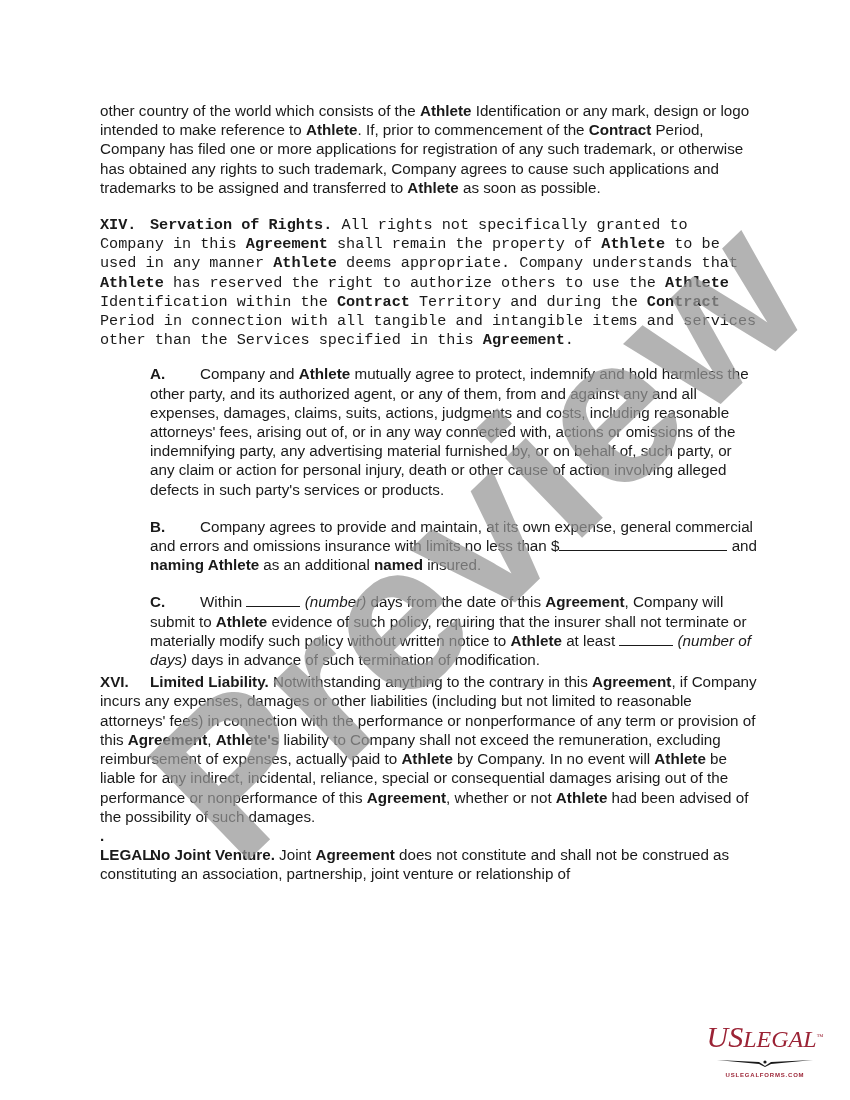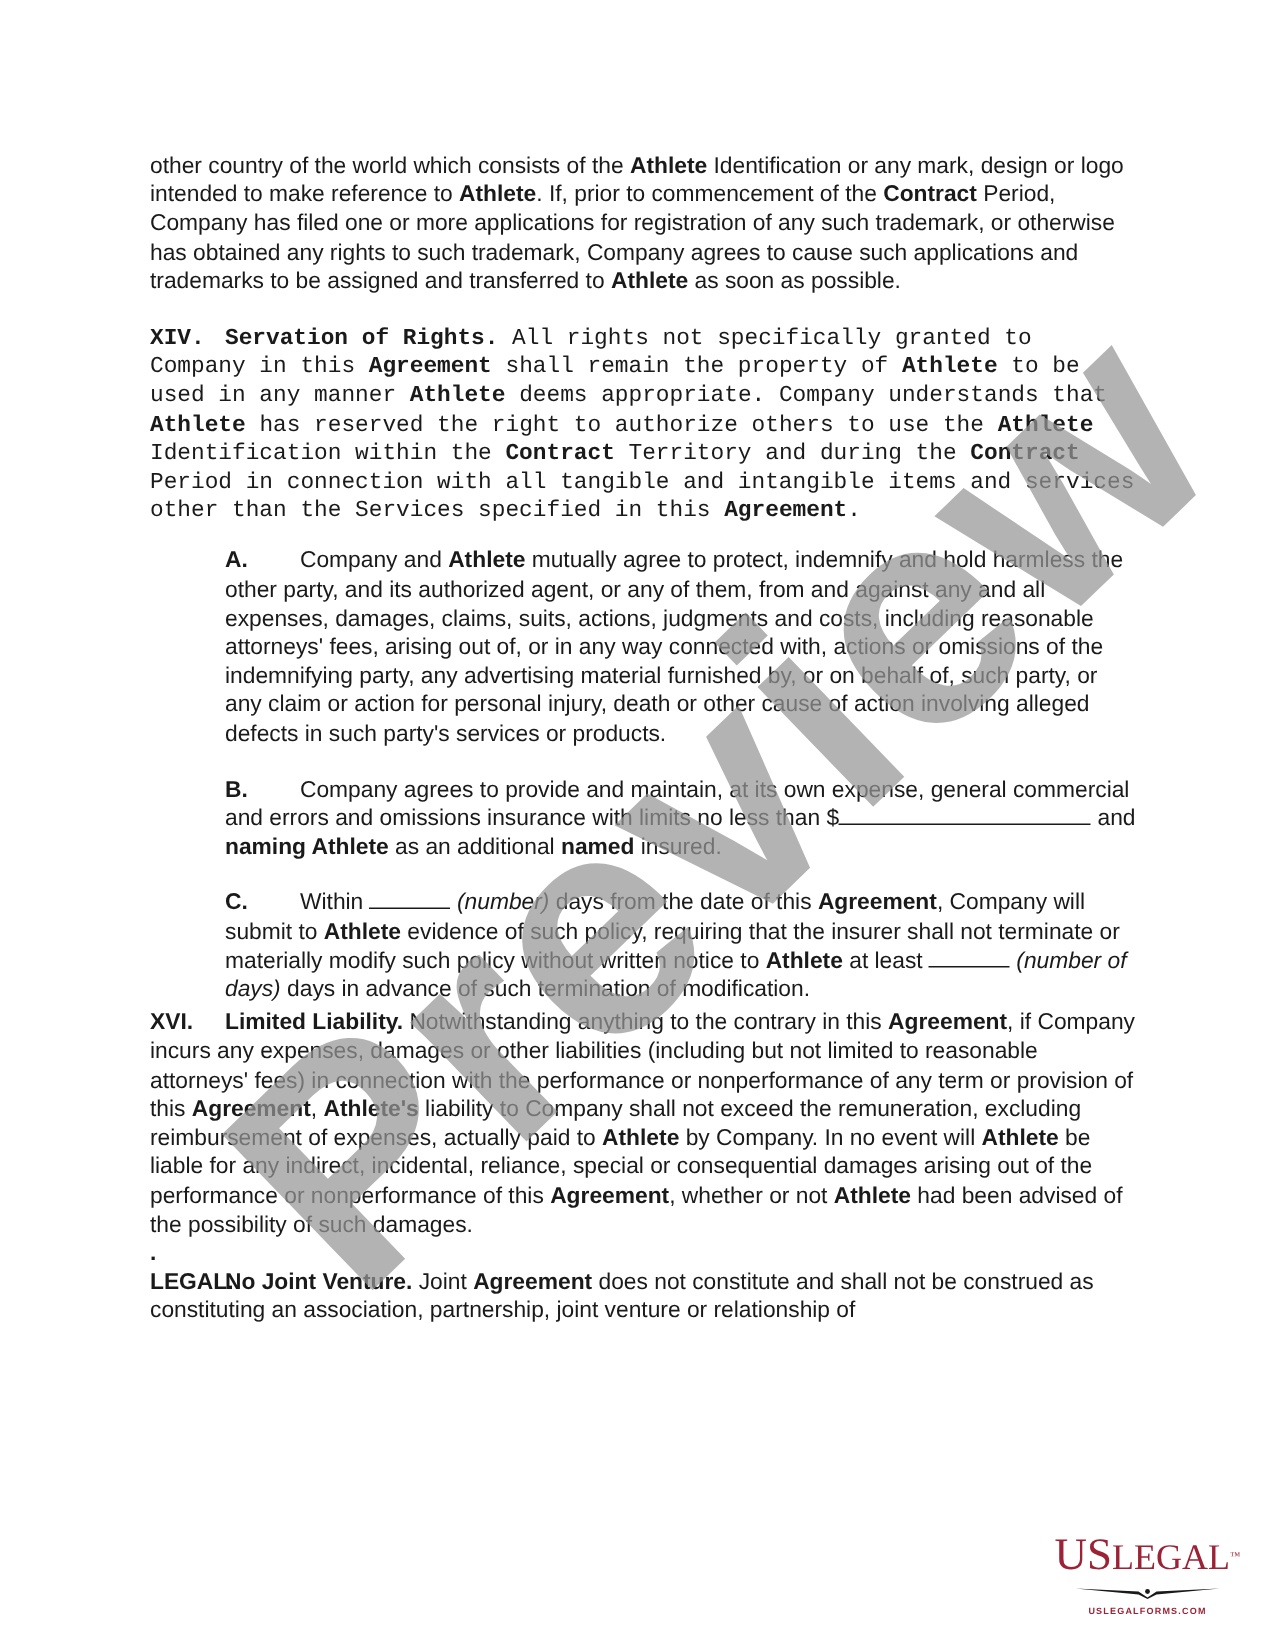--- a/index.html
+++ b/index.html
@@ -12,21 +12,21 @@
   .i { font-style: italic; text-align: right; }
   .sec-num { display: inline-block; width: 50px; font-weight: bold; }
   .sub { padding-left: 50px; }
   .sub-letter { display: inline-block; width: 50px; font-weight: bold; }
   .blank { display: inline-block; border-bottom: 1px solid #1a1a1a; height: 13px; vertical-align: baseline; }
   .watermark { position: absolute; left: 90px; top: 470px; width: 700px; text-align: center;
                font-size: 210px; font-weight: bold; color: rgba(150,150,150,0.72);
                transform: rotate(-44deg); transform-origin: 50% 50%; pointer-events: none;
                letter-spacing: 2px; line-height: 1; }
   .logo { position: absolute; left: 700px; top: 1022px; width: 130px; text-align: center; }
-  .logo-main { font-family: "Liberation Serif", serif; font-size: 30px; color: #9b2335; letter-spacing: 0px; line-height: 30px; }
+  .logo-main { font-family: "Liberation Serif", serif; font-size: 30px; color: #9b2335; letter-spacing: 0px; line-height: 30px; font-style: italic; }
   .logo-main .small { font-size: 24px; }
   .logo-tm { font-size: 7px; vertical-align: top; color: #9b2335; }
   .logo-eagle { height: 8px; margin: 1px auto 1px; width: 100px; }
   .logo-url { font-size: 6px; color: #9b2335; letter-spacing: 0.8px; font-weight: bold; }
 </style>
 </head>
 <body>
 
 <div class="page">
 

